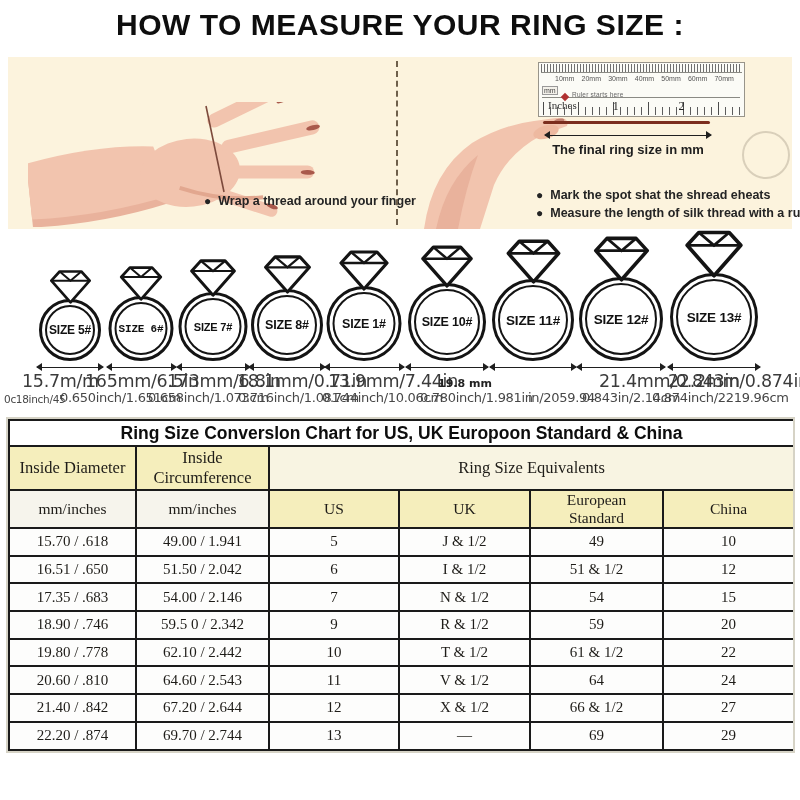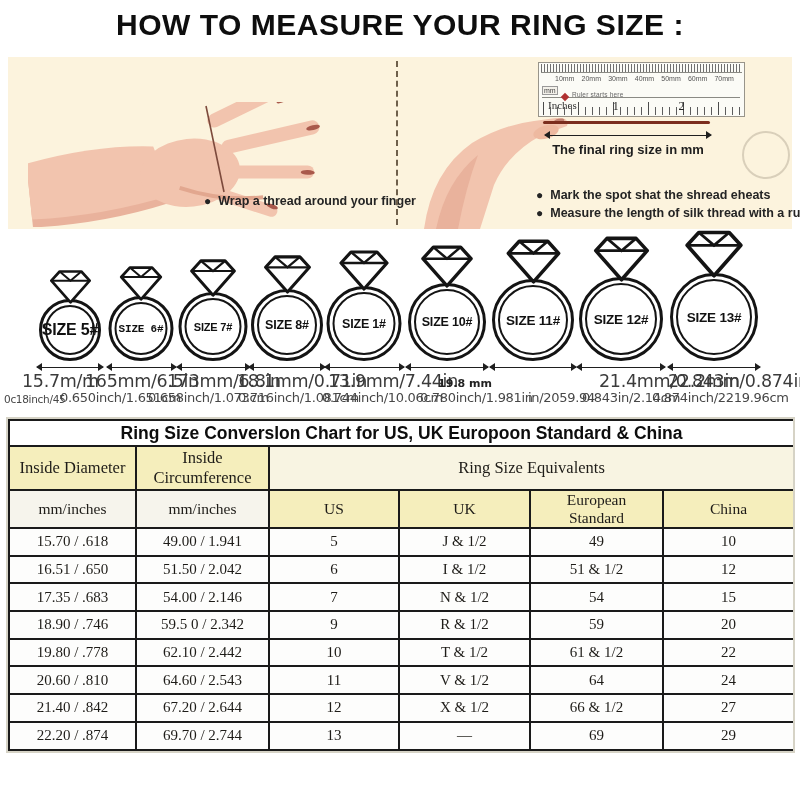--- a/index.html
+++ b/index.html
@@ -160,21 +160,21 @@
       <div class="ring" style="left: 70px; bottom: 56px;">
         <svg viewBox="0 0 60 42" style="width:51px;height:35px;margin-bottom:-5px;position:relative;z-index:2">
      <polygon points="7,14 17,3 43,3 53,14 30,40" fill="#fff" stroke="#141414" stroke-width="3.2" stroke-linejoin="round"></polygon>
      <g stroke="#141414" stroke-width="2.4" fill="none">
        <line x1="7" y1="14" x2="53" y2="14"></line>
        <polyline points="17,3 30,14 43,3"></polyline>
      </g>
    </svg>
         <div class="ring-circle" style="width:62px;height:62px">
        <div class="ring-inner"></div>
-       <span class="ring-label" style="font-size:16px">SIZE 5#</span>
+       <span class="ring-label" style="font-size:12px">SIZE 5#</span>
      </div>
       </div>
       <div class="darrow ring-arrow" style="left: 37px; width: 66px;"></div>
       <div class="ring" style="left: 141px; bottom: 56px; font-family: Liberation Mono, monospace;">
         <svg viewBox="0 0 60 42" style="width:53px;height:36px;margin-bottom:-5px;position:relative;z-index:2">
      <polygon points="7,14 17,3 43,3 53,14 30,40" fill="#fff" stroke="#141414" stroke-width="3.2" stroke-linejoin="round"></polygon>
      <g stroke="#141414" stroke-width="2.4" fill="none">
        <line x1="7" y1="14" x2="53" y2="14"></line>
        <polyline points="17,3 30,14 43,3"></polyline>
      </g>

